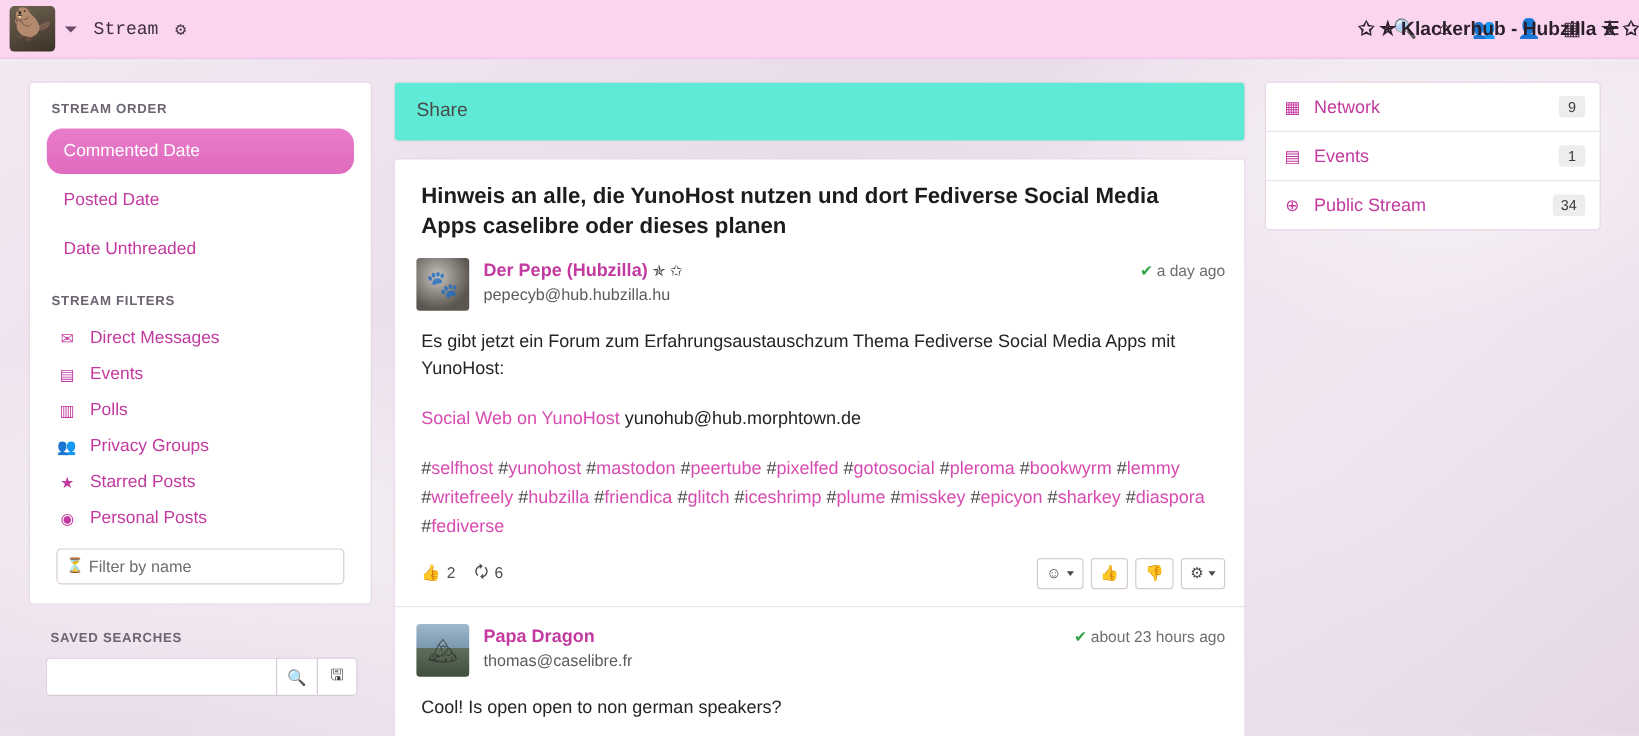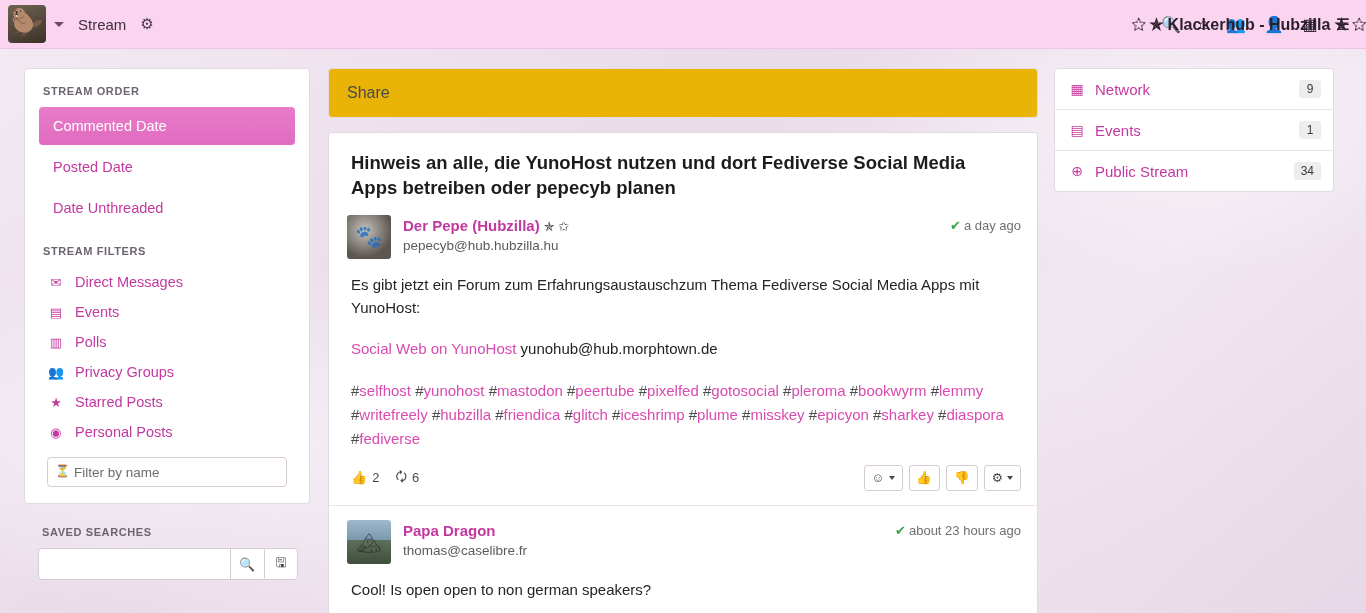--- a/index.html
+++ b/index.html
@@ -20,21 +20,21 @@
       linear-gradient(140deg, #f3eaf3 0%, #e9dce9 40%, #f1e7f1 70%, #e6d8e6 100%);
   }
 
   
   #navbar {
     position: absolute; top: 0; left: 0; right: 0; height: 49px;
     background: #fbd4f0;
     border-bottom: 1px solid #f0c2e6;
     display: flex; align-items: center;
   }
-  .nav-left { display: flex; align-items: center; height: 100%; padding-left: 8px; gap: 14px; }
+  .nav-left { display: flex; align-items: center; height: 100%; padding-left: 8px; gap: 14px; font-family: Liberation Mono, monospace; }
   .nav-logo {
     width: 38px; height: 38px; border-radius: 4px;
     background: linear-gradient(160deg,#6e6250,#3b3228);
     position: relative; overflow: hidden;
   }
   .nav-logo::before {
     content: "🦫"; position: absolute; left: 3px; top: 2px; font-size: 26px; line-height: 30px;
   }
   .nav-caret {
     width: 0; height: 0; border-left: 5px solid transparent; border-right: 5px solid transparent;
@@ -66,20 +66,21 @@
     font-size: 11px; font-weight: bold; letter-spacing: 0.6px;
     color: #6c6470; text-transform: uppercase; margin: 4px 0 10px 4px;
   }
   .order-item {
     display: block; padding: 11px 14px; border-radius: 4px;
     color: #c2399f; font-size: 14.5px; text-decoration: none; margin-bottom: 3px;
   }
   .order-item.active {
     background: #e879c9; color: #ffffff;
     background: linear-gradient(180deg,#e87cc9,#e06bbf);
+    border-radius: 13px;
   }
   .filters { margin-top: 18px; }
   .filter-item {
     display: flex; align-items: center; gap: 10px;
     padding: 7px 6px 7px 8px; color: #c2399f; font-size: 14.5px; text-decoration: none;
   }
   .filter-item .fi-ico { width: 18px; text-align: center; color: #c2399f; font-size: 13px; }
   .filter-input-wrap {
     margin: 10px 6px 0 8px; position: relative;
   }
@@ -102,21 +103,21 @@
   .saved-btn {
     width: 34px; height: 32px; border: 1px solid #d8cbd8; background: #fff;
     color: #3f3f3f; font-size: 13px; cursor: pointer;
   }
   .saved-btn.first { border-radius: 0; border-right: none; }
   .saved-btn.last { border-radius: 0 4px 4px 0; }
 
   
   #center { position: absolute; left: 328px; top: 19px; width: 710px; }
   .share-box {
-    background: #eab308; border: 1px solid #e4d9e4; border-radius: 4px;
+    background: #5eead4; border: 1px solid #e4d9e4; border-radius: 4px;
     height: 50px; display: flex; align-items: center; padding: 0 18px;
     font-size: 16px; color: #4a4a4a;
   }
   .post-card {
     background: #fff; border: 1px solid #e4d9e4; border-radius: 4px;
     margin-top: 14px; padding: 0 0 0 0; position: relative;
   }
   .post-title {
     font-size: 18.5px; font-weight: bold; color: #1c1c1c; line-height: 1.35;
     padding: 18px 22px 4px 22px;
@@ -264,21 +265,21 @@
         <button class="saved-btn last">🖫</button>
       </div>
     </div>
   </div>
 
   <div id="center">
 
     <div class="share-box">Share</div>
 
     <div class="post-card">
-      <div class="post-title">Hinweis an alle, die YunoHost nutzen und dort Fediverse Social Media Apps betreiben oder pepecyb planen</div>
+      <div class="post-title">Hinweis an alle, die YunoHost nutzen und dort Fediverse Social Media Apps caselibre oder dieses planen</div>
 
       <div class="post-head">
         <div class="avatar a1"></div>
         <div class="who">
           <a class="who-name" href="#">Der Pepe (Hubzilla)</a><span class="who-badges">✯ ✩</span>
           <div class="who-addr">pepecyb@hub.hubzilla.hu</div>
         </div>
         <div class="when">
           <span class="check">✔</span><span>a day ago</span>
         </div>

